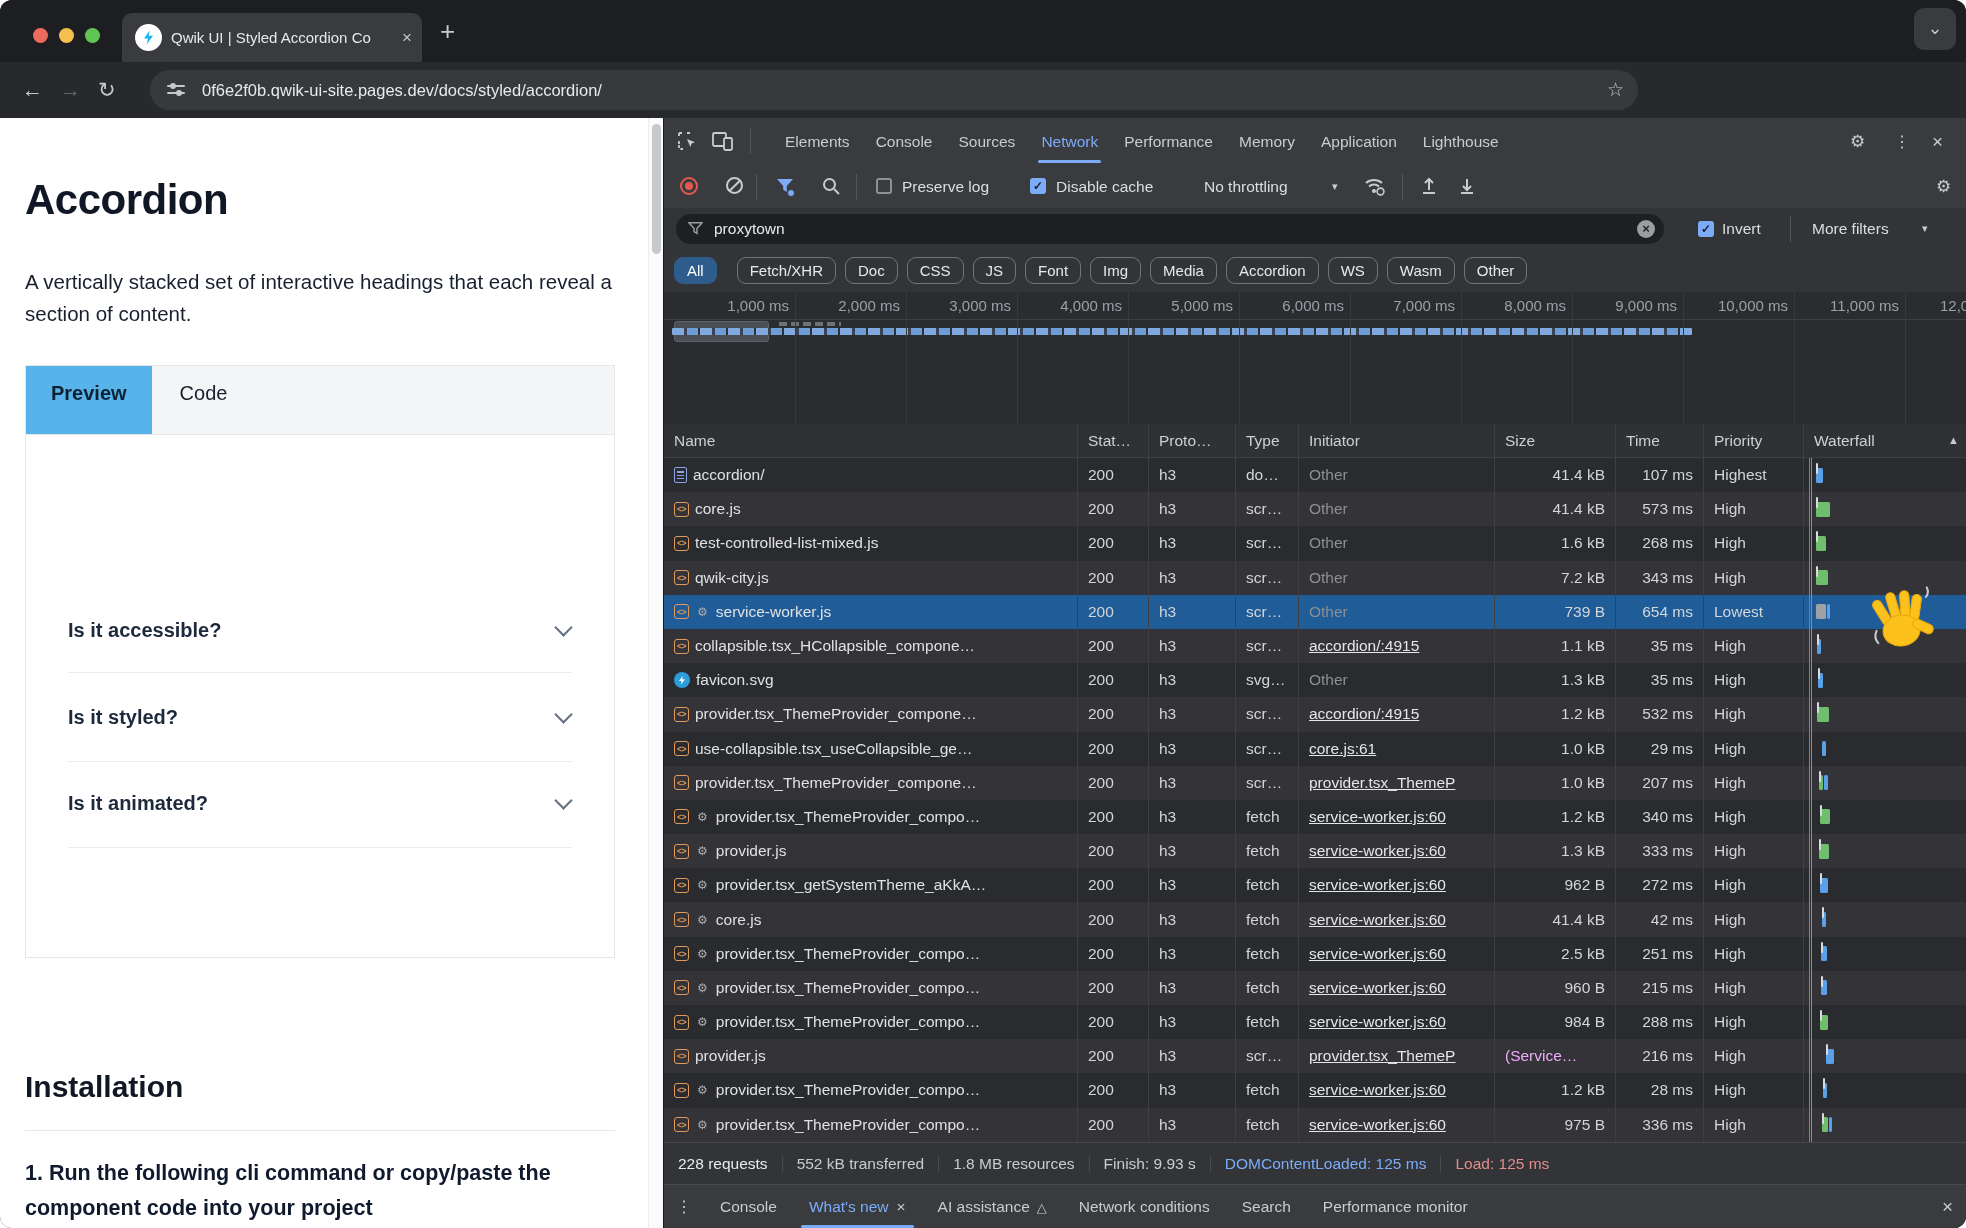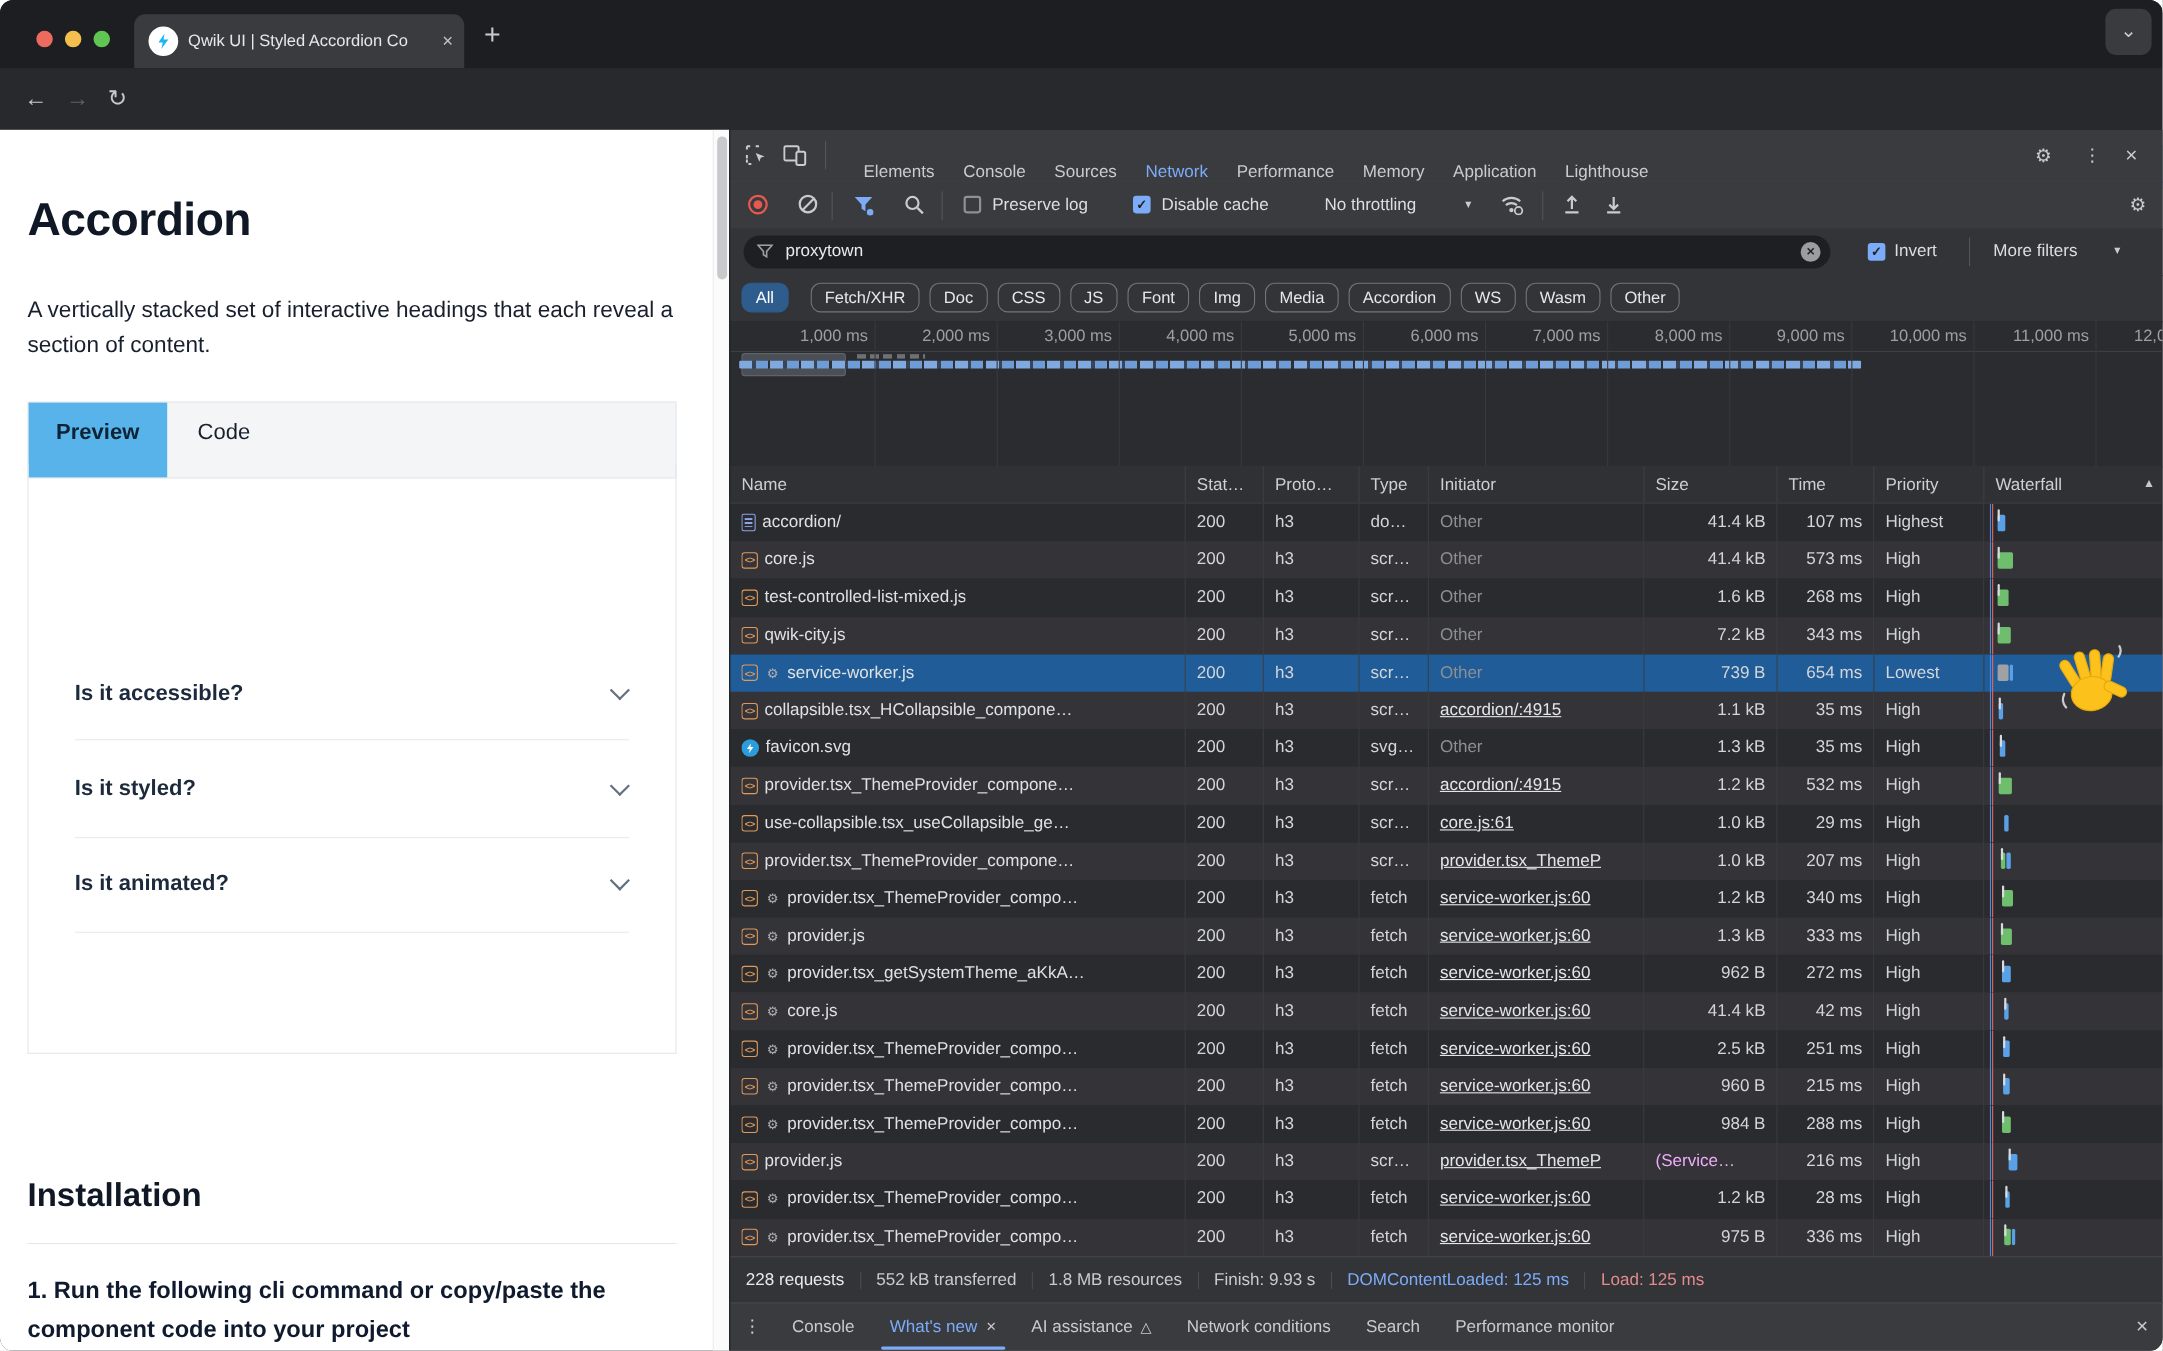--- a/index.html
+++ b/index.html
@@ -49,21 +49,21 @@
   .acc{position:absolute;left:42px;font-size:20px;font-weight:600;color:#1C2A3C;}
   .chev{position:absolute;right:44px;width:11px;height:11px;border-right:2px solid #64707E;border-bottom:2px solid #64707E;transform:rotate(45deg);}
   .accline{position:absolute;left:42px;right:42px;height:1px;background:#E7EAEE;}
   .h2{position:absolute;left:25px;top:952px;font-size:30px;font-weight:800;color:#101725;}
   .ihr{position:absolute;left:25px;top:1012px;width:590px;height:1px;background:#E6E8EB;}
   .step{position:absolute;left:25px;top:1038px;width:606px;font-size:21.5px;font-weight:700;line-height:35px;color:#0F1A2E;}
   
   .dt{position:absolute;left:663px;top:118px;width:1303px;height:1110px;background:#2B2C2F;border-left:1px solid #1A1A1C;box-sizing:content-box;font-size:15px;color:#CDCFD3;}
   .dtbar{position:absolute;left:0;width:100%;}
   .tabsrow{top:0;height:47px;background:#3A3B3E;border-bottom:1px solid #47484C;}
-  .dtt{position:absolute;left:108px;top:16px;display:flex;}
+  .dtt{position:absolute;left:108px;top:1px;display:flex;}
   .dt-tab{padding:0 13px;line-height:46px;font-size:15.5px;color:#C9CBCF;position:relative;}
   .dt-tab.on{color:#7CACF8;}
   .dt-tab.on i{position:absolute;left:10px;right:10px;bottom:2px;height:3px;border-radius:2px;background:#7CACF8;}
   .ricon{position:absolute;line-height:47px;color:#C9CBCF;}
   .vsep{position:absolute;width:1px;height:26px;background:#54555A;top:10px;}
   .toolrow{top:47px;height:43px;background:#3A3B3E;border-bottom:1px solid #2A2B2E;}
   .rec{position:absolute;left:16px;top:12px;width:18px;height:18px;border-radius:50%;border:2.5px solid #E5594F;box-sizing:border-box;}
   .rec i{position:absolute;left:2.5px;top:2.5px;width:8px;height:8px;border-radius:50%;background:#E5594F;}
   .ban{position:absolute;left:62px;top:12px;width:17px;height:17px;border-radius:50%;border:2px solid #C9CBCF;box-sizing:border-box;}
   .ban i{position:absolute;left:-1px;top:5.5px;width:15px;height:2px;background:#C9CBCF;transform:rotate(-45deg);}
@@ -155,20 +155,30 @@
       <div class="tx">×</div>
     </div>
     <div class="newtab">+</div>
     <div class="tsearch">⌄</div>
   </div>
 
   <div class="urlbar">
     <div class="navic" style="left:22px;">←</div>
     <div class="navic" style="left:60px;color:#5F6165;">→</div>
     <div class="navic" style="left:98px;">↻</div>
+    <div class="pill">
+      <div class="tune">
+          <i class="a"></i>
+          <i class="b"></i>
+          <s class="a"></s>
+          <s class="b"></s>
+        </div>
+      <div class="url">0f6e2f0b.qwik-ui-site.pages.dev/docs/styled/accordion/</div>
+      <div class="star">☆</div>
+    </div>
     <div style="position:absolute;left:1664px;top:80px;"><span class="spy"><span class="brim"></span><span class="ha"></span><span class="e1"></span><span class="e2"></span></span></div>
     <div class="vsep1"></div>
     <div class="incog">
       <span class="spy">
           <span class="brim"></span>
           <span class="ha"></span>
           <span class="e1"></span>
           <span class="e2"></span>
         </span>
       <span>Incognito</span>

